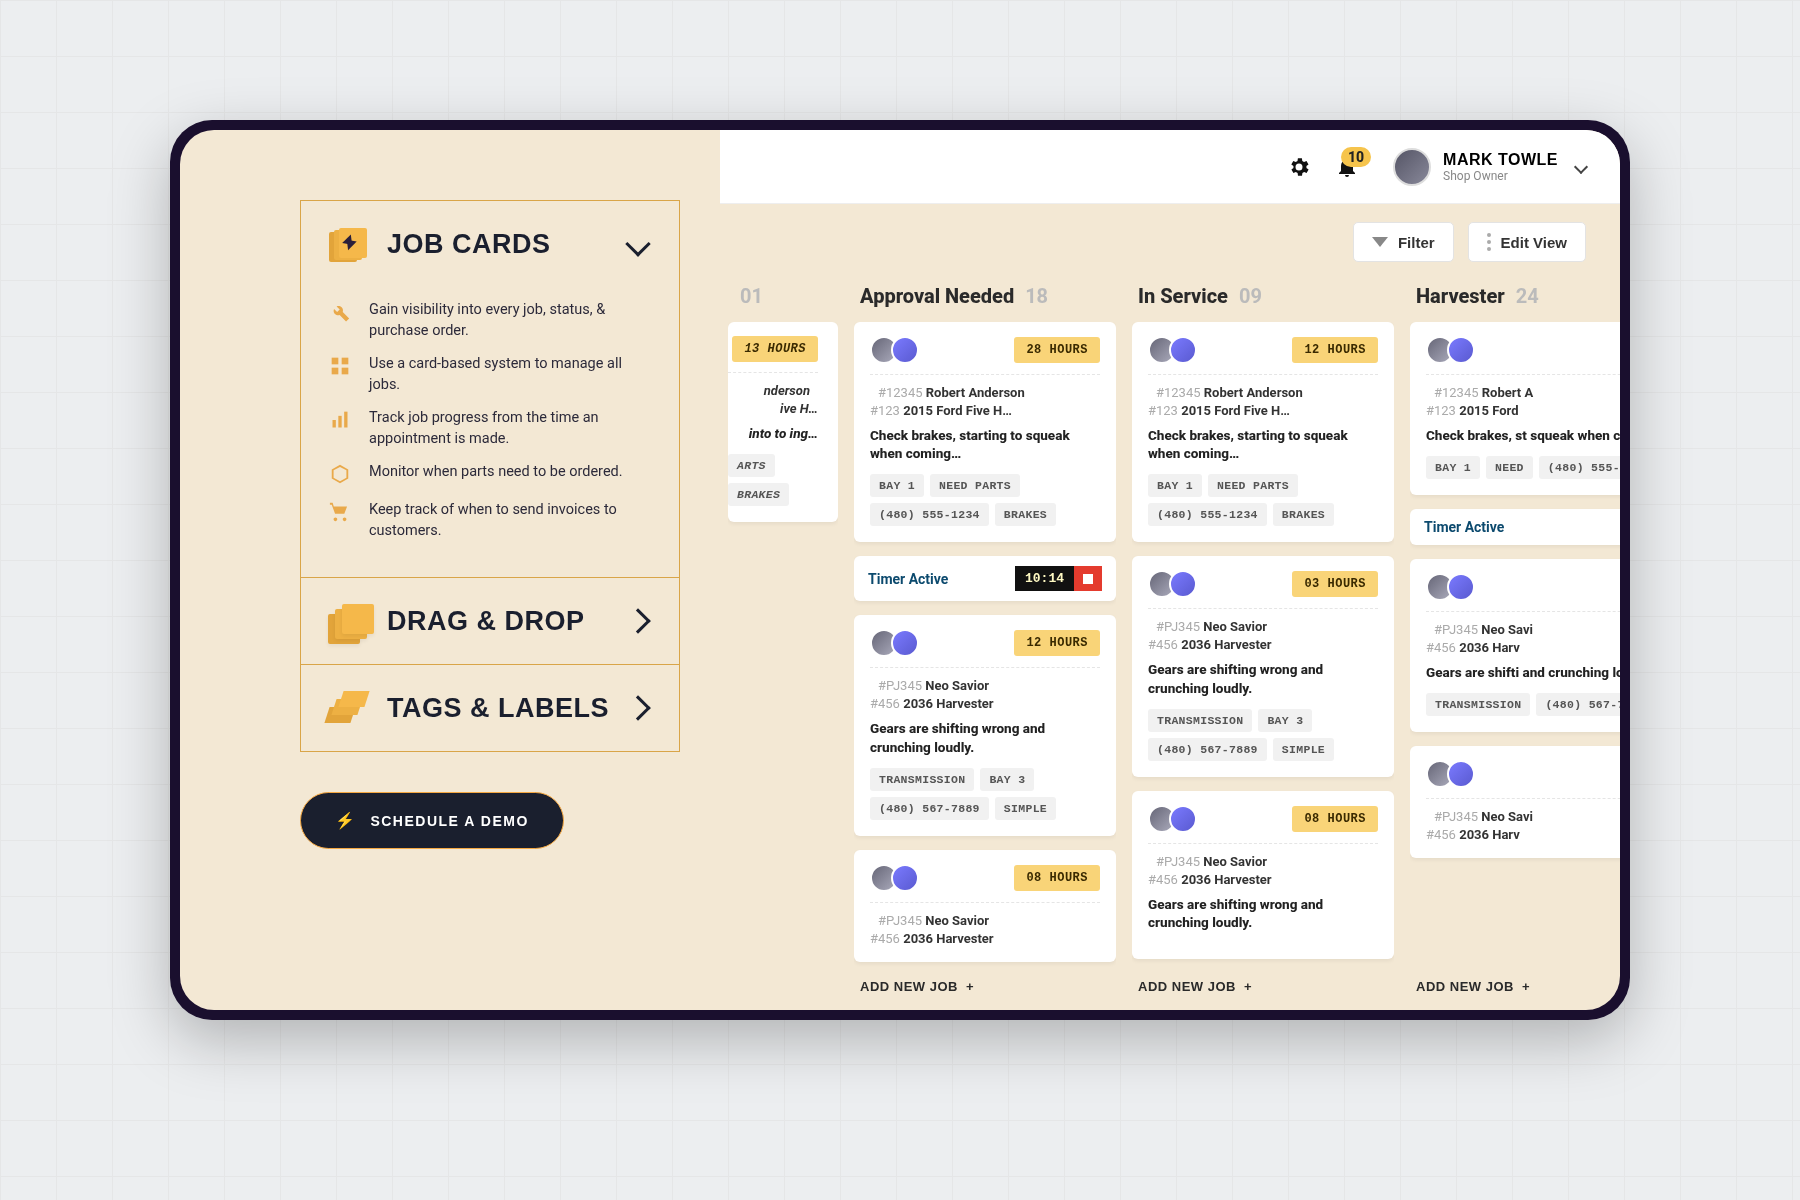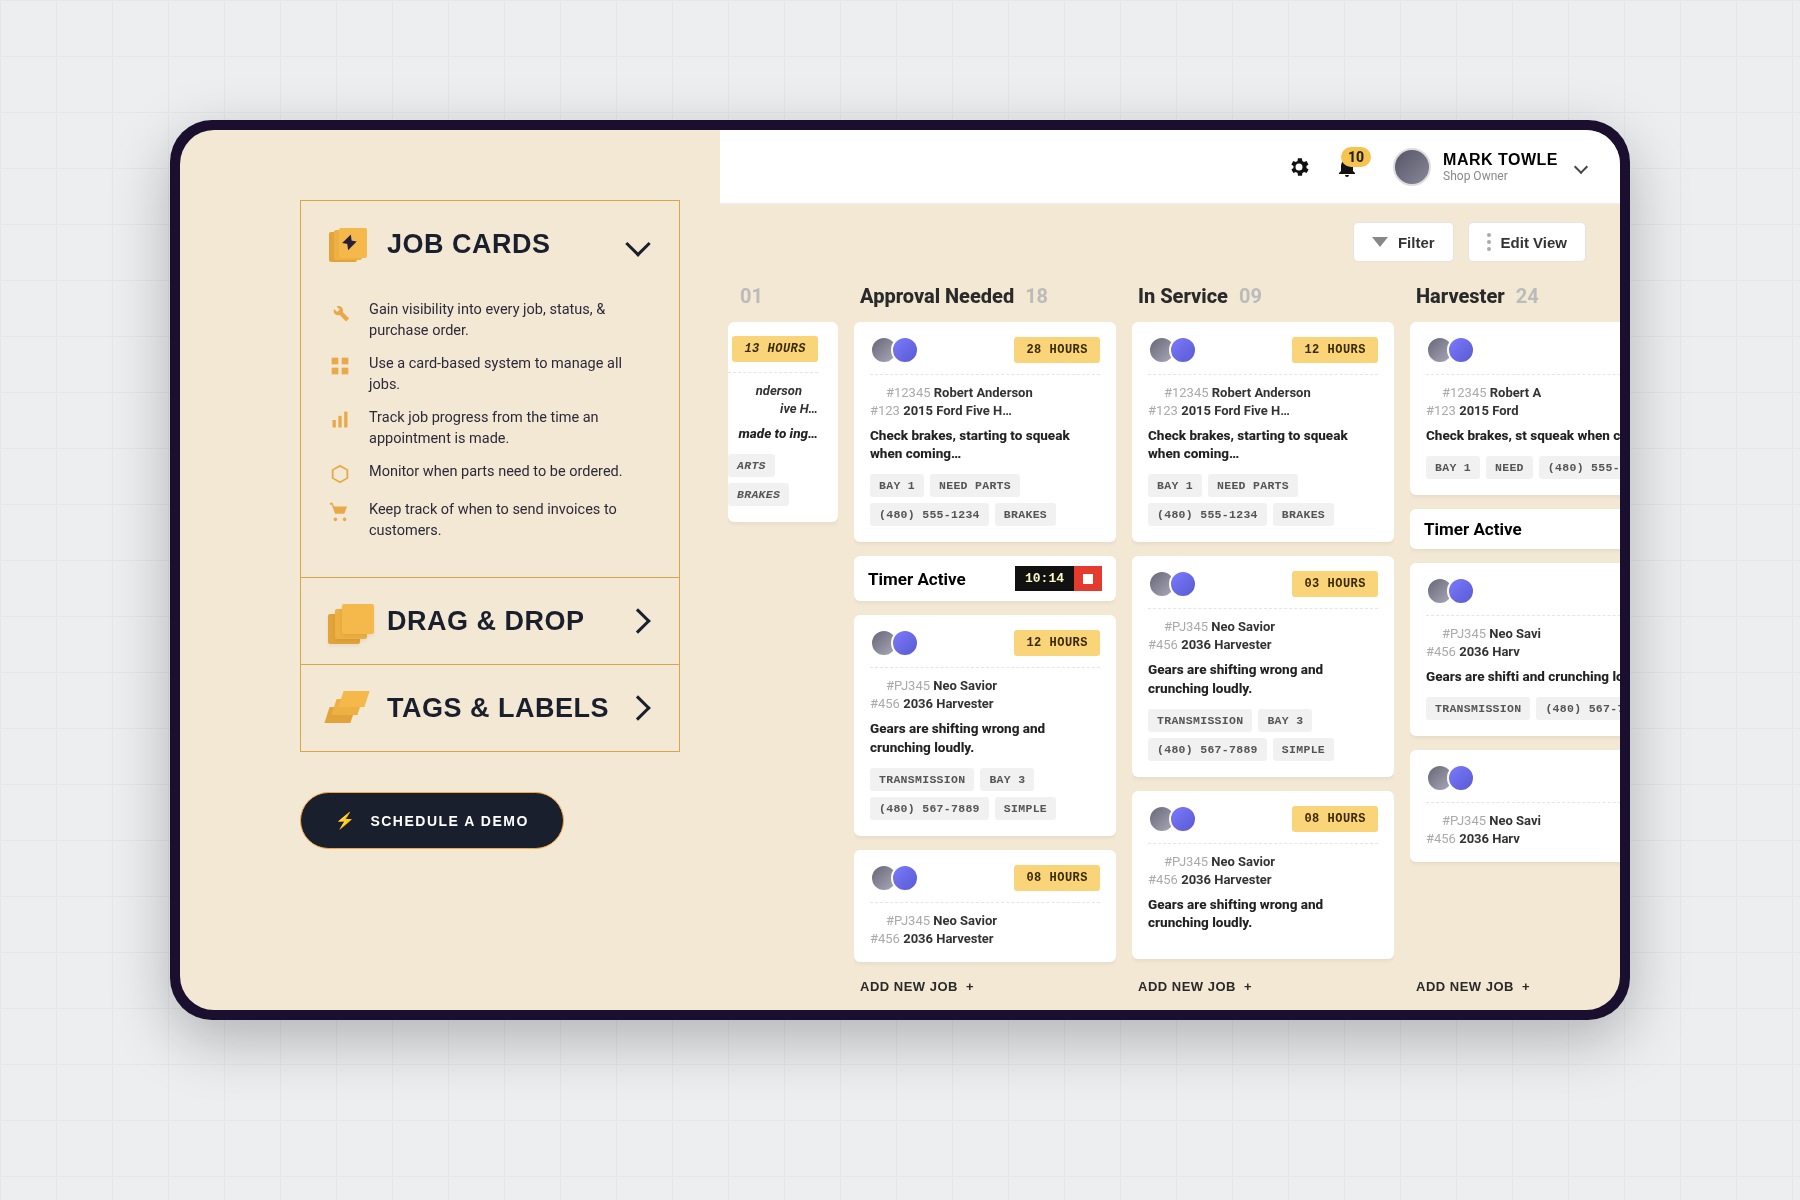--- a/index.html
+++ b/index.html
@@ -146,38 +146,38 @@
 .card-top { display: flex; justify-content: space-between; align-items: center; margin-bottom: 10px; padding-bottom: 10px; border-bottom: 1.5px dashed #e5e5e5; }
 .avs { display: flex; }
 .av { width: 28px; height: 28px; border-radius: 50%; border: 2px solid #fff; background: linear-gradient(135deg,#667,#aab); margin-left: -7px; }
 .av:first-child { margin-left: 0; }
 .av.p2 { background: linear-gradient(135deg,#7a7aff,#5a5ad0); }
 .hours-pill {
   background: #f9d478; color: #3a2a00;
   font-family: "Courier New", monospace; font-weight: 800; font-size: 12px;
   padding: 6px 12px; border-radius: 3px; letter-spacing: 0.5px;
 }
-.line { font-size: 13px; margin: 3px 16px; color: #333; }
+.line { font-size: 13px; margin: 3px 8px; color: #333; }
 .line .hash { color: #aaa; }
 .line .who { font-weight: 700; }
 .subline { font-size: 13px; color: #333; }
 .subline .hash { color: #aaa; }
 .subline .veh { font-weight: 700; }
 .desc { font-size: 13.5px; font-weight: 800; color: #222; margin: 8px 0 12px; line-height: 1.35; }
 .tags { display: flex; flex-wrap: wrap; gap: 6px; }
 .tag {
   font-family: "Courier New", monospace; font-size: 11.5px; font-weight: 700;
   background: #f1f1f1; color: #555; padding: 5px 9px; border-radius: 3px; letter-spacing: 0.3px;
 }
 .timer-row {
   background: #fff; border-radius: 6px; box-shadow: 0 2px 4px rgba(0,0,0,0.06);
   margin-bottom: 14px; padding: 10px 14px;
   display: flex; align-items: center; justify-content: space-between; gap: 10px;
 }
-.timer-label { font-size: 17px; font-weight: 700; color: #000000; }
+.timer-label { font-size: 14px; font-weight: 700; color: #0c4a6e; }
 .timer-box { display: flex; align-items: stretch; }
 .timer-val { background: #111; color: #fef9c3; font-family: "Courier New", monospace; font-weight: 800; font-size: 13px; padding: 5px 10px; }
 .timer-stop { background: #e43b2e; width: 28px; display: flex; align-items: center; justify-content: center; }
 .timer-stop span { width: 10px; height: 10px; background: #fff; }
 .add-job {
   font-family: "Arial Black", Impact, sans-serif; font-weight: 900; font-size: 13px;
   letter-spacing: 0.5px; color: #2a2a2a; padding: 10px 6px; cursor: pointer;
 }
 .add-job .plus { margin-left: 4px; }
 
@@ -337,21 +337,21 @@
   <div class="board" id="board">
           <div class="col partial">
             <div class="col-head"><span></span> <span class="count">01</span></div>
             <div class="col-body">
               <div class="card">
                 <div class="card-top">
                   <div class="hours-pill">13 HOURS</div>
                 </div>
                 <div class="line"><span class="hash"></span> <span class="who">nderson</span></div>
                 <div class="subline"><span class="hash"></span> <span class="veh">ive H…</span></div>
-                <div class="desc">made to ing…</div>
+                <div class="desc">into to ing…</div>
                 <div class="tags">
                   <span class="tag">ARTS</span>
                   <span class="tag">BRAKES</span>
                 </div>
               </div>
             </div>
           </div>
           <div class="col">
             <div class="col-head"><span>Approval Needed</span> <span class="count">18</span></div>
             <div class="col-body">

